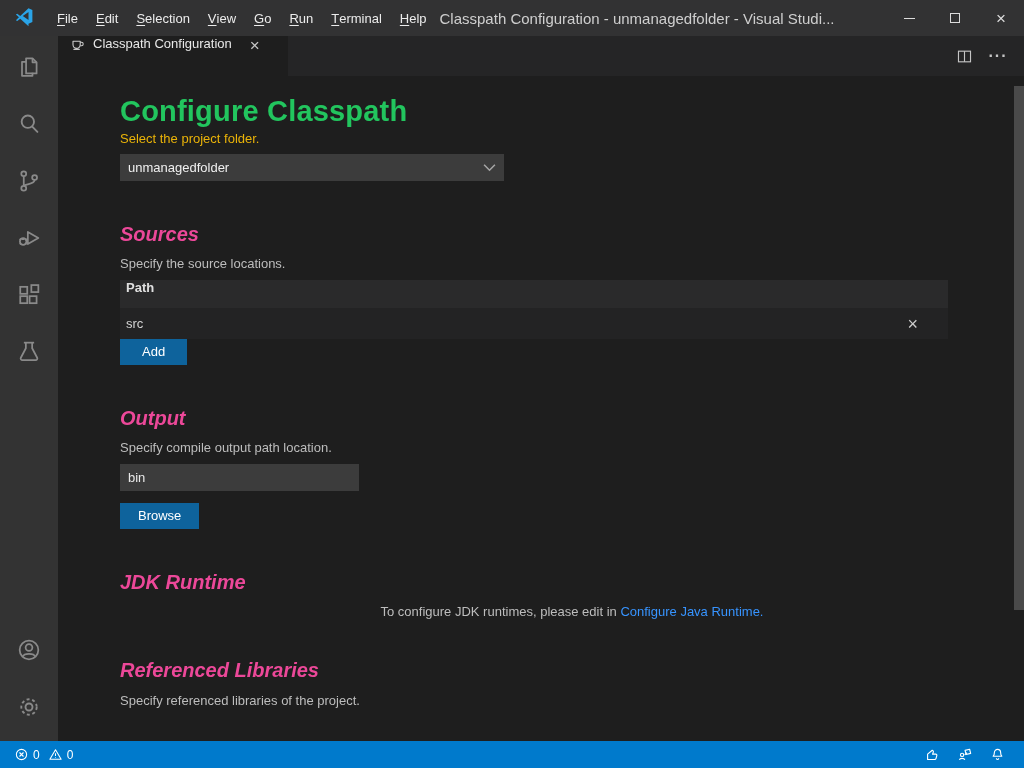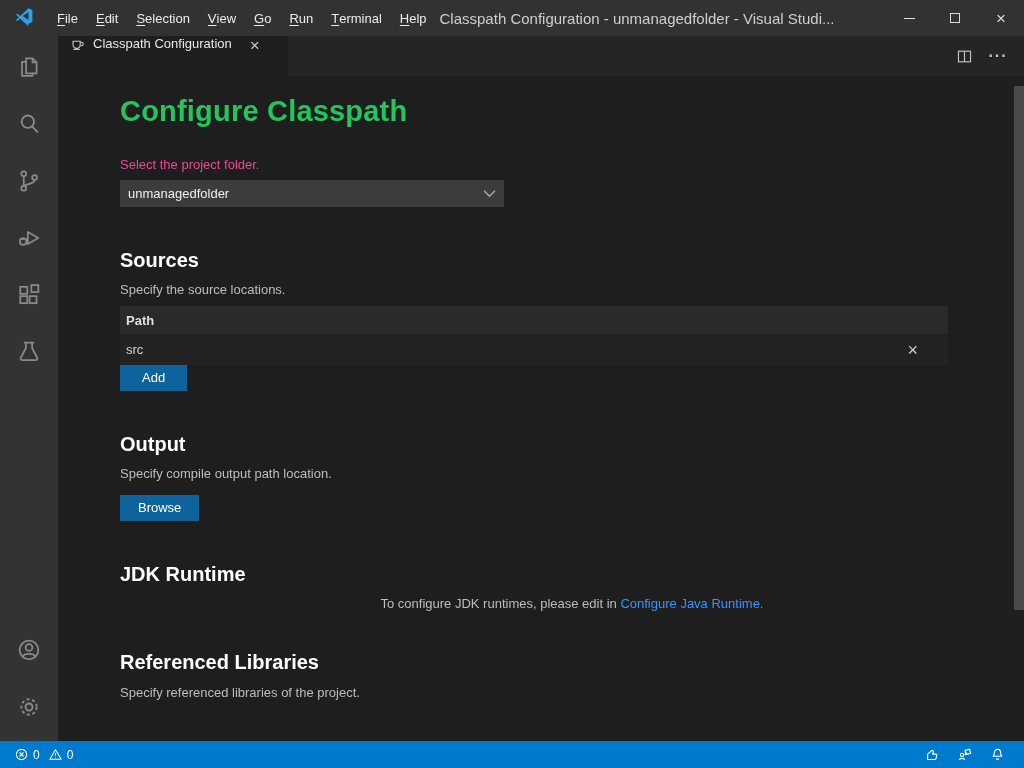--- a/index.html
+++ b/index.html
@@ -52,31 +52,31 @@
   .tab-icon { margin-right:7px; display:flex; }
   .tab-label { font-size:13px; }
   .tab-close { margin-left:14px; color:#c5c5c5; font-size:17px; line-height:1; padding:1px 4px; border-radius:3px; }
   .editor-actions { margin-left:auto; display:flex; align-items:center; gap:10px; padding-right:14px; color:#c5c5c5; }
   .editor-actions .ea { display:flex; align-items:center; justify-content:center; width:24px; height:24px; cursor:pointer; }
   .ellipsis-glyph { font-size:16px; letter-spacing:1px; font-weight:bold; color:#c5c5c5; }
 
   
   .content { flex:1; overflow:hidden; padding:16px 0 0 62px; position:relative; }
   .page-title { font-size:29px; font-weight:600; color:#22c55e; line-height:38px; letter-spacing:.2px; }
-  .field-label { margin-top:26px; color:#ec4899; line-height:18px; }
+  .field-label { color:#eab308; line-height:18px; }
   .select {
     margin-top:6px; width:384px; height:27px; background:#3c3c3c; color:#f0f0f0;
     display:flex; align-items:center; padding:0 8px; cursor:pointer; font-size:13px;
   }
   .select .sel-text { flex:1; }
-  .section-h { margin-top:40px; font-size:20px; font-weight:700; color:#ffffff; line-height:26px; }
+  .section-h { margin-top:40px; font-size:20px; font-weight:700; color:#ec4899; line-height:26px;font-style:italic; }
   .section-desc { margin-top:8px; color:#bdbdbd; line-height:18px; }
 
   .table { margin-top:7px; width:828px; }
-  .t-header { height:28px; background:#2a2a2b; display:flex; align-items:center; padding:0 6px; font-weight:700; color:#e0e0e0; }
+  .t-header { height:28px; background:#2a2a2b; display:flex; align-items:flex-start; padding:0 6px; font-weight:700; color:#e0e0e0; }
   .t-row { height:31px; background:#232324; display:flex; align-items:center; padding:0 6px; color:#d4d4d4; }
   .row-close { margin-left:auto; margin-right:24px; color:#cccccc; font-size:18px; line-height:1; cursor:pointer; }
 
   .btn {
     display:inline-block; background:#0e639c; color:#ffffff; border:none;
     font-size:13px; font-family:inherit; padding:5px 22px; cursor:pointer; line-height:16px;
   }
   .btn-browse { margin-top:12px; padding:5px 18px; }
 
   .text-input {
@@ -243,20 +243,21 @@
         </div>
         <div class="t-row">
           <span>src</span>
           <span class="row-close">×</span>
         </div>
       </div>
       <button class="btn">Add</button>
 
       <div class="section-h">Output</div>
       <div class="section-desc">Specify compile output path location.</div>
+      <input class="text-input" type="text" value="bin" style="">
       <button class="btn btn-browse">Browse</button>
 
       <div class="section-h">JDK Runtime</div>
       <div class="jdk-text"><span>To configure JDK runtimes, please edit in </span><a class="link">Configure Java Runtime.</a></div>
 
       <div class="section-h ref-h">Referenced Libraries</div>
       <div class="section-desc ref-desc">Specify referenced libraries of the project.</div>
     </div>
 
     <div class="scrollbar-track">

